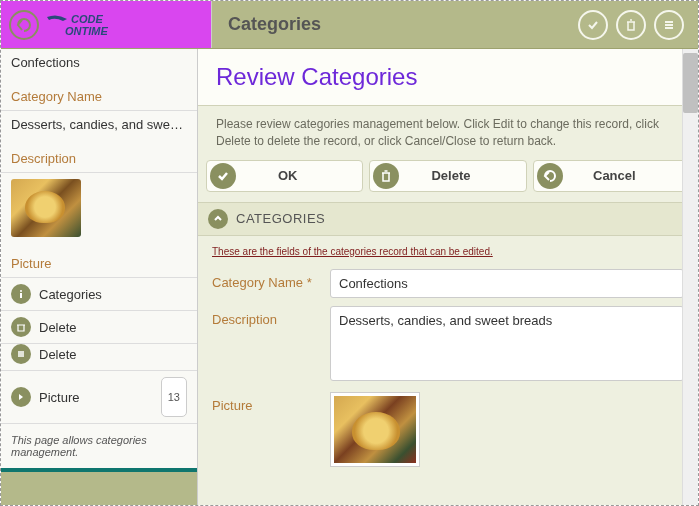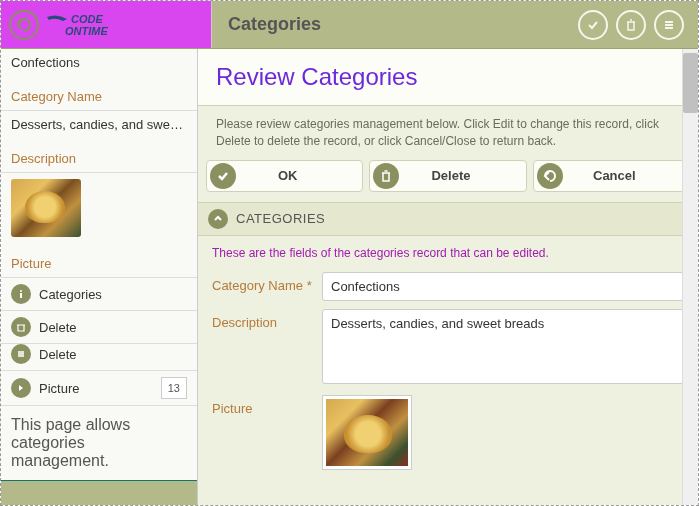--- a/index.html
+++ b/index.html
@@ -16,36 +16,36 @@
 .body { flex: 1; display: flex; overflow: hidden; }
 .sidebar { width: 197px; background: #f9f9f5; border-right: 1px solid #ccc; display: flex; flex-direction: column; overflow-y: auto; }
 .side-block { padding: 6px 10px; border-bottom: 1px solid #ddd; }
 .side-block .val { color: #333; font-size: 13px; white-space: nowrap; overflow: hidden; text-overflow: ellipsis; }
 .side-block .lbl { color: #b47b3a; font-size: 13px; margin-top: 19px; }
 .pic-thumb { width: 70px; height: 58px; background: linear-gradient(135deg, #d4a850 0%, #e8c060 30%, #7a5020 50%, #c09040 70%, #3a5030 100%); border-radius: 3px; margin-bottom: 2px; position: relative; overflow: hidden; }
 .pic-thumb::before { content: ''; position: absolute; top: 12px; left: 14px; width: 40px; height: 32px; background: radial-gradient(circle, #f0d070 40%, #c89030 70%); border-radius: 50% 50% 45% 45%; }
 .side-row { display: flex; align-items: center; gap: 8px; }
 .side-icon { width: 20px; height: 20px; border-radius: 50%; background: #8a9060; display: flex; align-items: center; justify-content: center; color: #fff; font-size: 12px; flex-shrink: 0; }
 .side-text { flex: 1; color: #333; }
-.badge { background: #fff; border: 1px solid #ccc; border-radius: 0; padding: 4px 6px; font-size: 11px; color: #555; }
-.side-help { padding: 10px; font-size: 16px; color: #555; border-bottom: 1px solid #0f766e; }
+.badge { background: #fff; border: 1px solid #ccc; border-radius: 5px; padding: 13px 6px; font-size: 11px; color: #555; }
+.side-help { padding: 10px; font-size: 11px; color: #555; border-bottom: 4px solid #0f766e; font-style: italic; }
 .side-spacer { flex: 1; background: #b4b98a; }
 .main { flex: 1; display: flex; flex-direction: column; background: #eef0e0; overflow-y: auto; position: relative; }
 .main-title-wrap { background: #fdfdf8; padding: 14px 18px; border-bottom: 1px solid #d0d2b8; }
 .main-title { font-size: 24px; color: #6d28d9; font-weight: normal; }
 .instructions { padding: 10px 18px; font-size: 12px; color: #6b6b5e; line-height: 1.4; }
 .btn-row { display: flex; gap: 6px; padding: 0 8px 10px 8px; }
 .btn { flex: 1; background: #fdfdf8; border: 1px solid #d0d2b8; border-radius: 4px; height: 32px; display: flex; align-items: center; cursor: pointer; }
 .btn-icon { width: 26px; height: 26px; border-radius: 50%; background: #8a9060; margin: 0 3px; display: flex; align-items: center; justify-content: center; color: #fff; }
 .btn-label { flex: 1; text-align: center; font-weight: bold; color: #444; font-size: 13px; padding-right: 26px; }
 .section-hdr { background: #e5e7cf; border-top: 1px solid #d0d2b8; border-bottom: 1px solid #d0d2b8; padding: 6px 10px; display: flex; align-items: center; gap: 8px; }
 .collapse-icon { width: 20px; height: 20px; border-radius: 50%; background: #8a9060; display: flex; align-items: center; justify-content: center; color: #fff; }
 .section-title { font-size: 13px; color: #555; letter-spacing: 0.5px; }
-.section-desc { padding: 10px 14px 8px 14px; font-size: 12px; color: #a21caf; }
-.form-row { display: flex; padding: 4px 14px; align-items: flex-start; }
+.section-desc { padding: 10px 14px 8px 14px; font-size: 10px; color: #7f1d1d; text-decoration: underline; }
+.form-row { display: flex; padding: 4px 14px; align-items: flex-start; gap: 8px; }
 .form-label { width: 110px; color: #b47b3a; font-size: 13px; padding-top: 6px; flex-shrink: 0; }
 .form-field { flex: 1; }
 .form-field input, .form-field textarea { width: 100%; border: 1px solid #ccc; border-radius: 3px; padding: 6px 8px; font-family: inherit; font-size: 13px; color: #333; background: #fff; resize: none; }
 .form-field textarea { height: 75px; }
 .pic-box { width: 90px; height: 75px; border: 1px solid #ccc; background: #fff; padding: 3px; }
 .pic-box-inner { width: 100%; height: 100%; background: linear-gradient(135deg, #d4a850 0%, #e8c060 25%, #7a4020 45%, #c09040 65%, #3a5030 85%, #8b3020 100%); position: relative; overflow: hidden; }
 .pic-box-inner::before { content: ''; position: absolute; top: 16px; left: 18px; width: 48px; height: 38px; background: radial-gradient(circle, #f0d070 40%, #c89030 70%); border-radius: 50% 50% 45% 45%; }
 .scrollbar-v { position: absolute; right: 0; top: 0; width: 16px; height: 100%; background: #f0f0f0; border-left: 1px solid #ddd; }
 .scroll-thumb { width: 100%; height: 60px; background: #c0c0c0; border-radius: 2px; margin-top: 4px; }
 </style>

